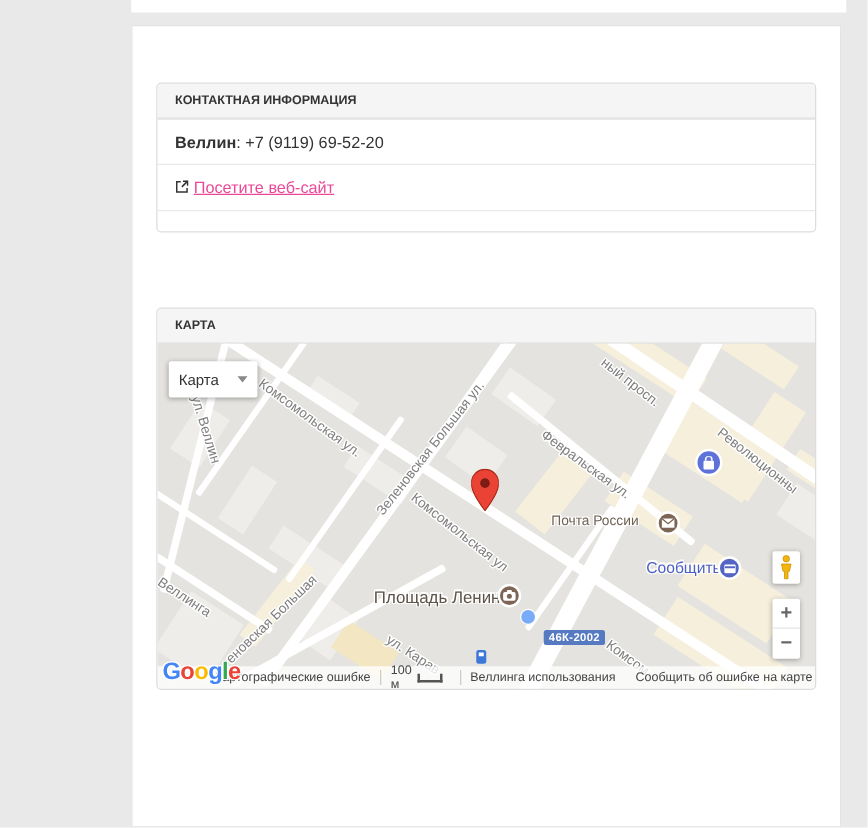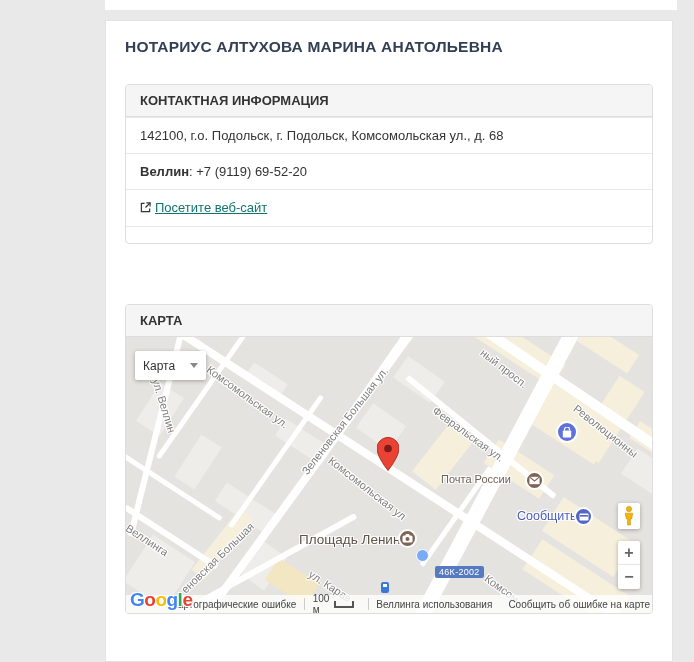--- a/index.html
+++ b/index.html
@@ -9,27 +9,27 @@
     font-family:"Liberation Sans","DejaVu Sans",sans-serif;
     color:#333;
   }
   
   .top-strip{position:absolute;left:105px;top:0;width:572px;height:10px;background:#fff;}
   .card{position:absolute;left:105px;top:20px;width:568px;height:642px;background:#fff;border:1px solid #e3e3e3;box-sizing:border-box;}
   .card-pad{padding:17px 19px 0 19px;}
   h1.page-title{margin:0;font-size:15.5px;font-weight:bold;color:#333f54;letter-spacing:.2px;}
   
   .panel{border:1px solid #ddd;border-radius:4px;margin-top:28px;background:#fff;overflow:hidden;}
-  .panel-heading{background:#f5f5f5;border-bottom:1px solid #ddd;padding:8px 14px;font-size:13px;font-weight:bold;color:#333;}
+  .panel-heading{background:#f5f5f5;border-bottom:1px solid #ddd;padding:8px 14px;font-size:10px;font-weight:bold;color:#333;}
   .row-line{padding:9px 14px;font-size:13px;border-top:1px solid #e9e9e9;line-height:17px;}
   .row-line:first-of-type{border-top:none;}
   .row-empty{height:16px;border-top:1px solid #e9e9e9;}
   .row-btn{border-top:1px solid #e9e9e9;text-align:center;padding:4px 0 5px 0;}
   .b{font-weight:bold;}
-  a.site-link{color:#0f766e;text-decoration:underline;cursor:pointer;}
+  a.site-link{color:#ec4899;text-decoration:underline;cursor:pointer;}
   .ext-ico{display:inline-block;vertical-align:-1px;margin-right:4px;}
   .btn-danger{display:inline-block;background:#d9534f;color:#fff;border:1px solid #d43f3a;border-radius:4px;
     font-size:13px;padding:3px 10px 4px 8px;cursor:pointer;}
   .btn-danger .excl{display:inline-block;width:13px;height:13px;border-radius:50%;background:#fff;color:#d9534f;
     font-size:10px;font-weight:bold;line-height:13px;text-align:center;vertical-align:-2px;margin-right:5px;}
   .map-panel{margin-top:60px;}
   
   .map{position:relative;width:529px;height:276px;background:#e5e3df;overflow:hidden;}
   .bld{position:absolute;}
   .g{background:#efedea;}
@@ -38,21 +38,21 @@
   .road{position:absolute;background:#fff;border-radius:2px;}
   .slabel{position:absolute;font-size:11px;color:#7e7e7e;white-space:nowrap;transform-origin:0 50%;
     text-shadow:-1px -1px 0 #fff,1px -1px 0 #fff,-1px 1px 0 #fff,1px 1px 0 #fff,0 1px 0 #fff,0 -1px 0 #fff;}
   .poi-label{position:absolute;white-space:nowrap;
     text-shadow:-1px -1px 0 #fff,1px -1px 0 #fff,-1px 1px 0 #fff,1px 1px 0 #fff;}
   .poi-brown{color:#6f6355;font-size:11px;}
   .poi-big{color:#5d5348;font-size:13.5px;}
   .poi-blue{color:#4a5ec4;font-size:12.5px;}
   .poi-ico{position:absolute;width:19px;height:19px;border-radius:50%;border:2px solid #fff;box-sizing:border-box;
     display:flex;align-items:center;justify-content:center;cursor:pointer;}
-  .shield{position:absolute;background:#567ac2;color:#fff;font-size:9px;font-weight:normal;
+  .shield{position:absolute;background:#567ac2;color:#fff;font-size:9px;font-weight:bold;
     padding:1px 4px;border-radius:2px;letter-spacing:.3px;}
   .blue-dot{position:absolute;width:11px;height:11px;border-radius:50%;background:#7aabf8;border:1px solid #fff;}
   .transit{position:absolute;width:8px;height:11px;background:#3c78d8;border-radius:2px;}
   .transit:after{content:"";position:absolute;left:2px;top:2px;width:4px;height:3px;background:#fff;}
   .ctl{position:absolute;background:#fff;border-radius:2px;box-shadow:0 1px 4px rgba(0,0,0,.3);}
   .maptype{left:9px;top:14px;width:71px;height:29px;font-size:12px;color:#333;display:flex;align-items:center;
     padding:0 8px;box-sizing:border-box;cursor:pointer;justify-content:space-between;}
   .tri{width:0;height:0;border-left:4px solid transparent;border-right:4px solid transparent;border-top:5px solid #888;}
   .pegman{left:492px;top:166px;width:22px;height:26px;display:flex;align-items:center;justify-content:center;cursor:pointer;}
   .zoomctl{left:492px;top:204px;width:22px;height:48px;}
@@ -75,27 +75,23 @@
   .glogo span:nth-child(6){color:#EA4335;}
   .pin{position:absolute;left:251px;top:100px;cursor:pointer;}
 </style>
 </head>
 <body>
 
 <div class="top-strip"></div>
 
 <div class="card">
   <div class="card-pad">
-    <h1 class="page-title">НОТАРИУС АЛТУХОВА МАРИНА АНАТОЛЬЕВНА</h1>
 
     <div class="panel">
       <div class="panel-heading">КОНТАКТНАЯ ИНФОРМАЦИЯ</div>
-      <div class="row-line">
-        <span>142100, г.о. Подольск, г. Подольск, Комсомольская ул., д. 68</span>
-      </div>
       <div class="row-line">
         <span class="b">Веллин</span><span>:</span>
         <span>+7 (9119) 69-52-20</span>
       </div>
       <div class="row-line">
         <a class="site-link"><span class="ext-ico"><svg width="11" height="11" viewBox="0 0 12 12">
                 <path d="M10.5 7v3.5h-9v-9H5" fill="none" stroke="#333" stroke-width="1.3"></path>
                 <path d="M7 1h4v4" fill="none" stroke="#333" stroke-width="1.3"></path>
                 <path d="M11 1L6 6" stroke="#333" stroke-width="1.3"></path>
               </svg></span><span>Посетите веб-сайт</span></a>

